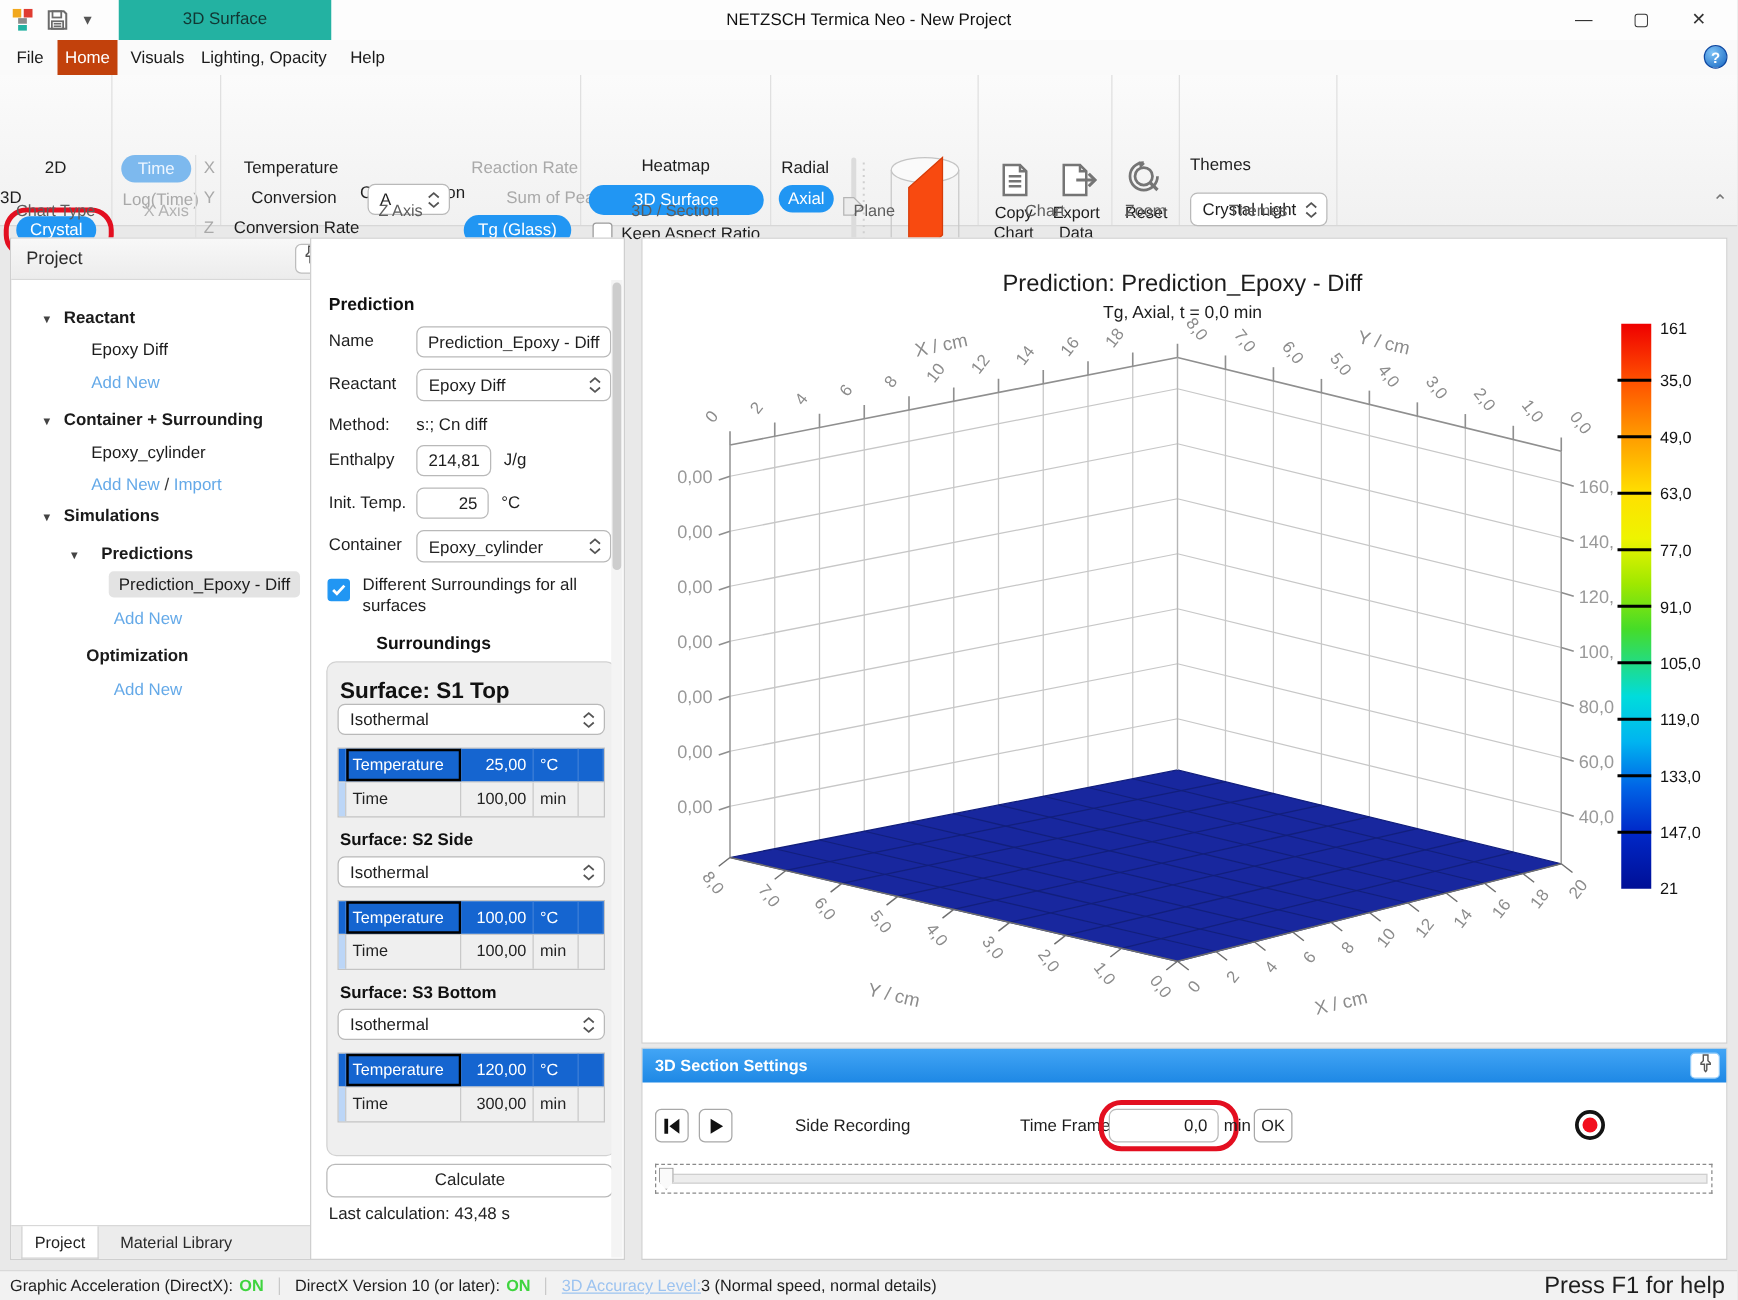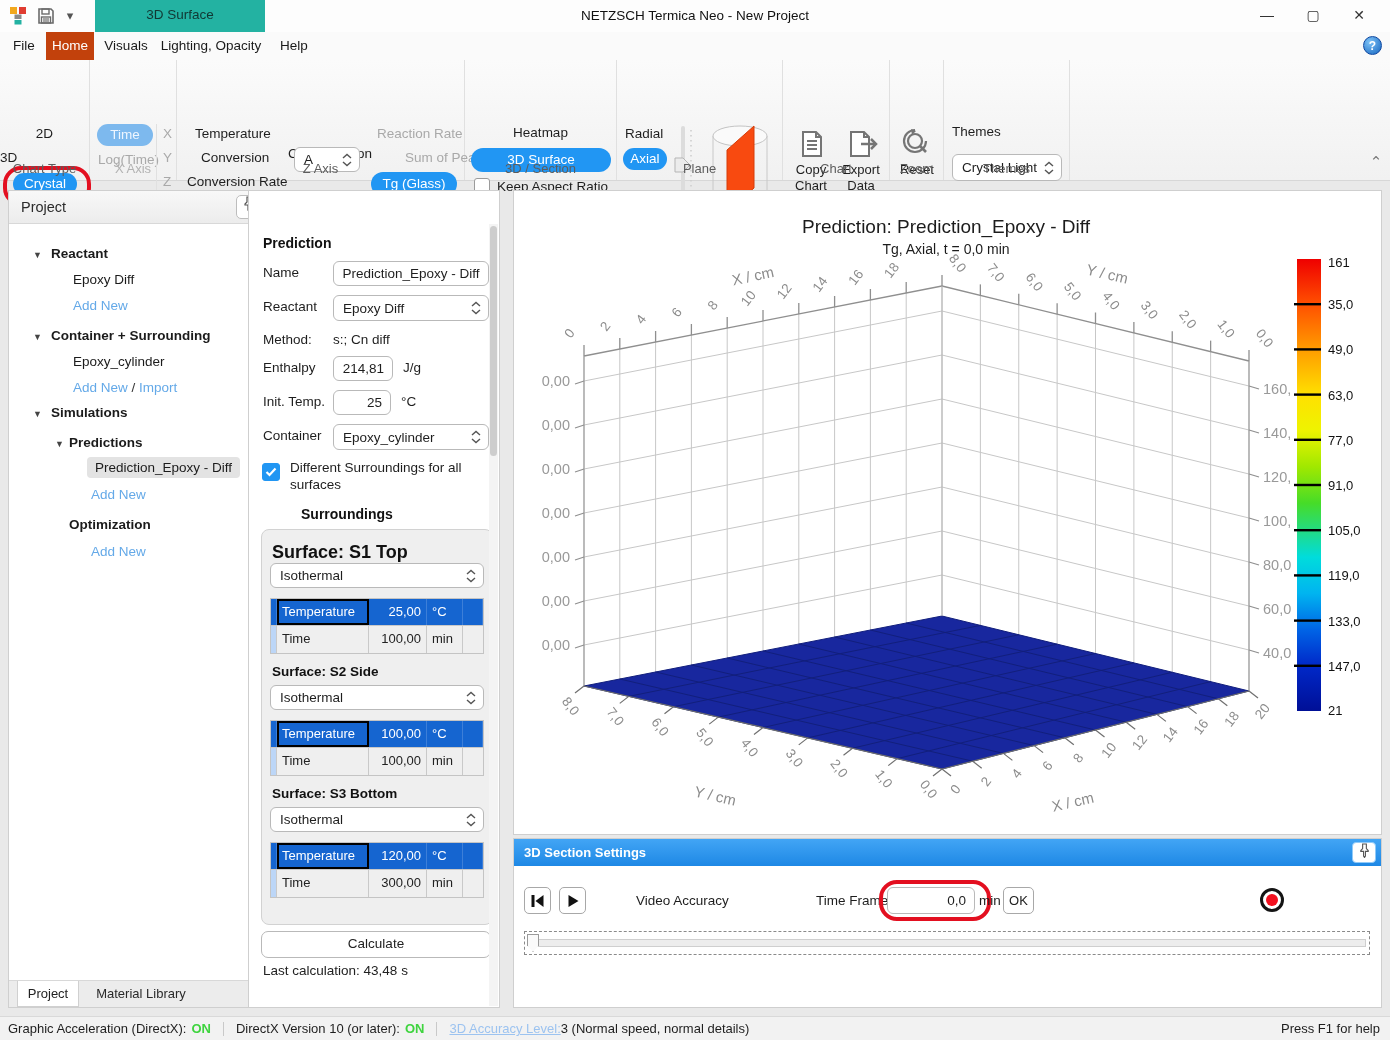--- a/index.html
+++ b/index.html
@@ -106,21 +106,21 @@
   #ok-btn{position:absolute;left:489px;top:48px;width:31px;height:27px;background:#fff;border:1px solid #a8a8a8;border-radius:5px;box-sizing:border-box;text-align:center;line-height:25px;font-size:13px;}
   #slider-wrap{position:absolute;left:10px;top:92px;width:846px;height:24px;border:1px dashed #8a8a8a;box-sizing:border-box;}
   #slider-track{position:absolute;left:3px;right:3px;top:7px;height:8px;background:#ededed;border:1px solid #cfcfcf;box-sizing:border-box;}
   #slider-handle{position:absolute;left:2px;top:2px;width:12px;height:18px;background:#fafafa;border:1px solid #9a9a9a;box-sizing:border-box;clip-path:polygon(0 0,100% 0,100% 62%,50% 100%,0 62%);}
   
   #statusbar{left:0;top:1016px;width:1390px;height:24px;background:#f2f2f2;border-top:1px solid #d9d9d9;box-sizing:border-box;display:flex;align-items:center;}
   .sb-item{font-size:13px;color:#1e1e1e;white-space:nowrap;}
   .sb-on{color:#3fd43f;font-weight:bold;margin-left:5px;}
   .sb-sep{width:1px;height:14px;background:#c9c9c9;margin:0 12px;}
   .sb-link{color:#9cc3f0;text-decoration:underline;}
-  #sb-help{position:absolute;right:10px;font-size:13px;color:#1e1e1e;}
+  #sb-help{position:absolute;right:10px;font-size:19px;color:#1e1e1e;}
   svg text{font-family:"Liberation Sans","DejaVu Sans",sans-serif;}
 </style>
 </head>
 <body>
 
 <div class="abs" id="titlebar">
   <div class="abs" id="ctx-tab"></div>
   <div class="abs" id="ctx-label">3D Surface</div>
   <svg class="abs" id="qa-logo" viewBox="0 0 18 18">
     <rect x="0" y="0" width="7" height="7" fill="#f2a81d"></rect>
@@ -275,21 +275,21 @@
   <div style="position:absolute;left:64px;top:189px;white-space:nowrap;font-size:13.5px;">
     <span style="color:#64a9e8;">Add New</span>
     <span style="color:#333;">/</span>
     <span style="color:#64a9e8;">Import</span>
   </div>
 
   <span class="tree-arrow" style="left:24px;top:218px;">▼</span>
   <div class="tree-group" style="left:42px;top:214px;">Simulations</div>
 
   <span class="tree-arrow" style="left:46px;top:248px;">▼</span>
-  <div class="tree-group" style="left:60px;top:244px;">Predictions</div>
+  <div class="tree-group" style="left:72px;top:244px;">Predictions</div>
   <div class="tree-item tree-sel" style="left:78px;top:266px;">Prediction_Epoxy - Diff</div>
   <div class="tree-link" style="left:82px;top:296px;">Add New</div>
 
   <div class="tree-group" style="left:60px;top:326px;">Optimization</div>
   <div class="tree-link" style="left:82px;top:353px;">Add New</div>
 
   <div id="proj-tabs">
     <div id="tab-project">Project</div>
     <div id="tab-material">Material Library</div>
   </div>
@@ -657,21 +657,21 @@
     <svg width="15" height="14" viewBox="0 0 15 14">
         <rect x="1.5" y="1" width="3" height="12" fill="#111"></rect>
         <polygon points="13.5,1 5.5,7 13.5,13" fill="#111"></polygon>
       </svg>
   </div>
   <div class="play-btn" style="left:45px;">
     <svg width="14" height="14" viewBox="0 0 14 14">
         <polygon points="2.5,1 12.5,7 2.5,13" fill="#111"></polygon>
       </svg>
   </div>
-  <div class="plabel" style="left:122px;top:54px;">Video Accuracy</div>
+  <div class="plabel" style="left:122px;top:54px;">Side Recording</div>
   <div id="record-ring">
       <div id="record-dot"></div>
     </div>
   <div class="plabel" style="left:302px;top:54px;">Time Frame:</div>
   <input class="pinput" id="tf-input" value="0,0" style="">
   <div class="red-oval" style="left:365px;top:41px;width:104px;height:33px;"></div>
   <div class="plabel" style="left:465px;top:54px;">min</div>
   <div id="ok-btn">OK</div>
   <div id="slider-wrap">
     <div id="slider-track"></div>

